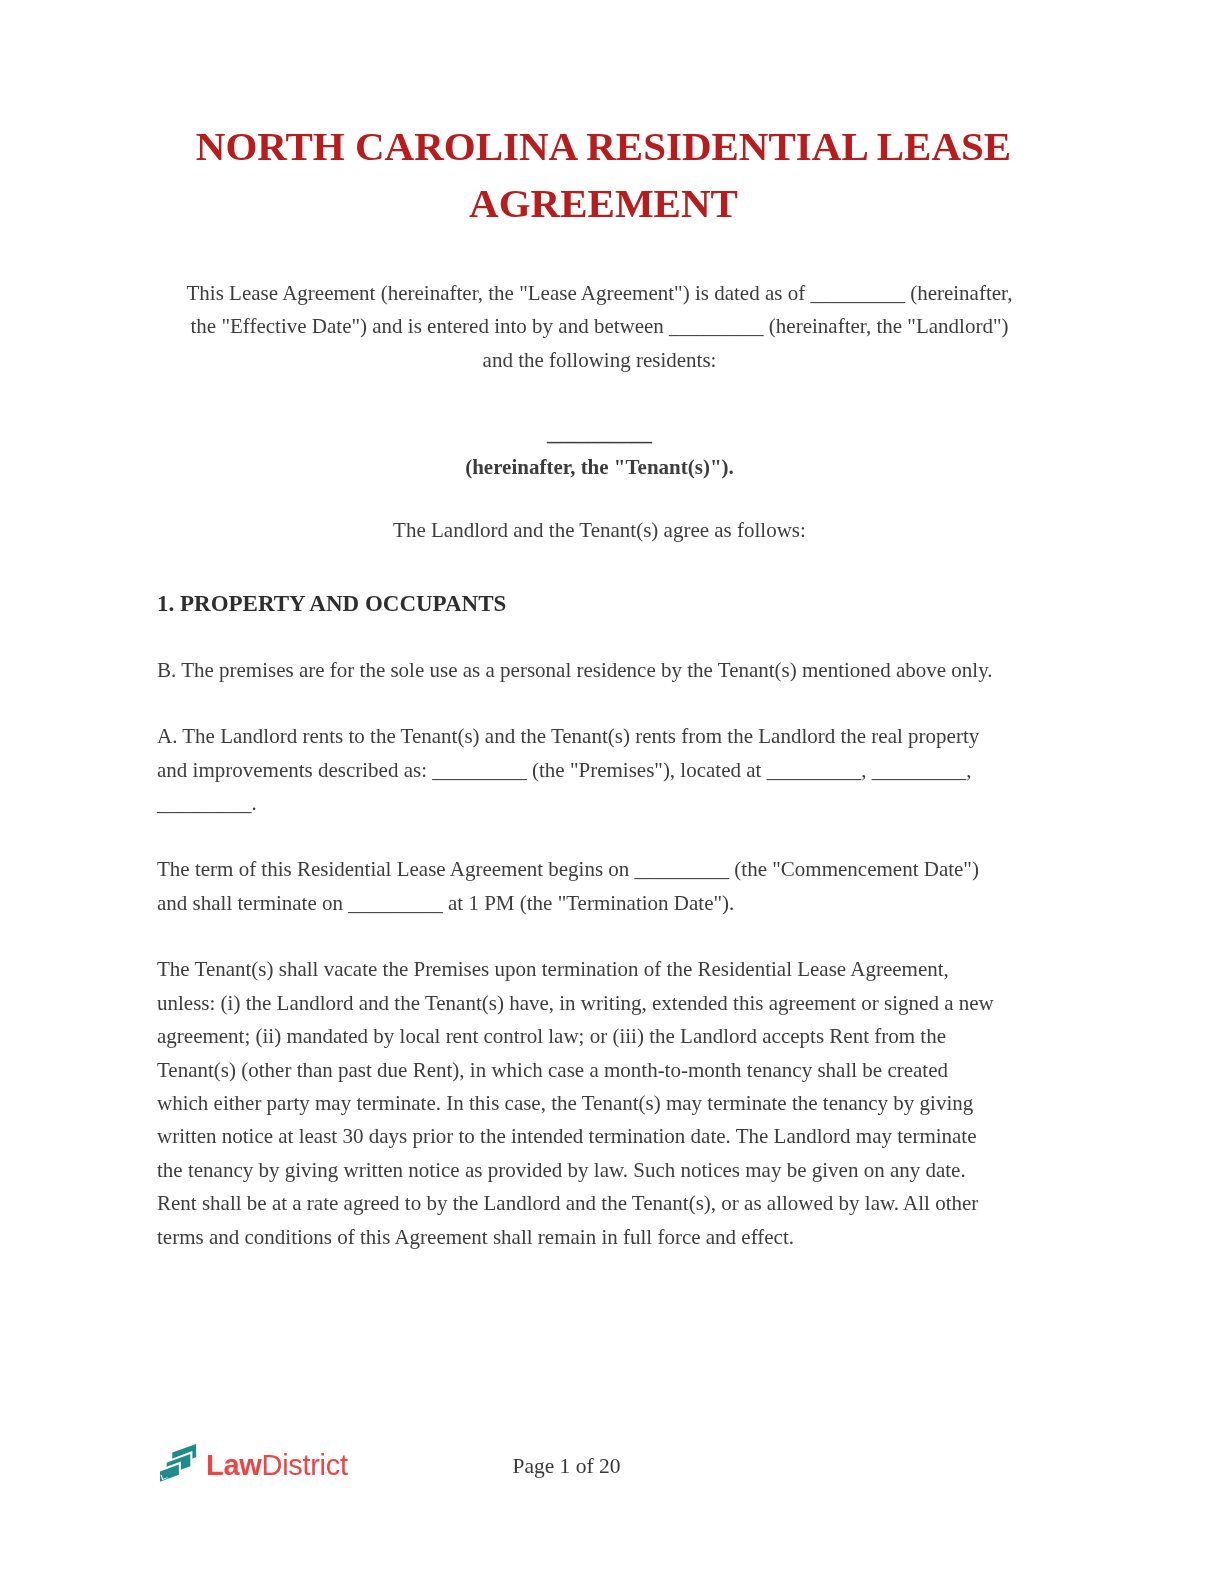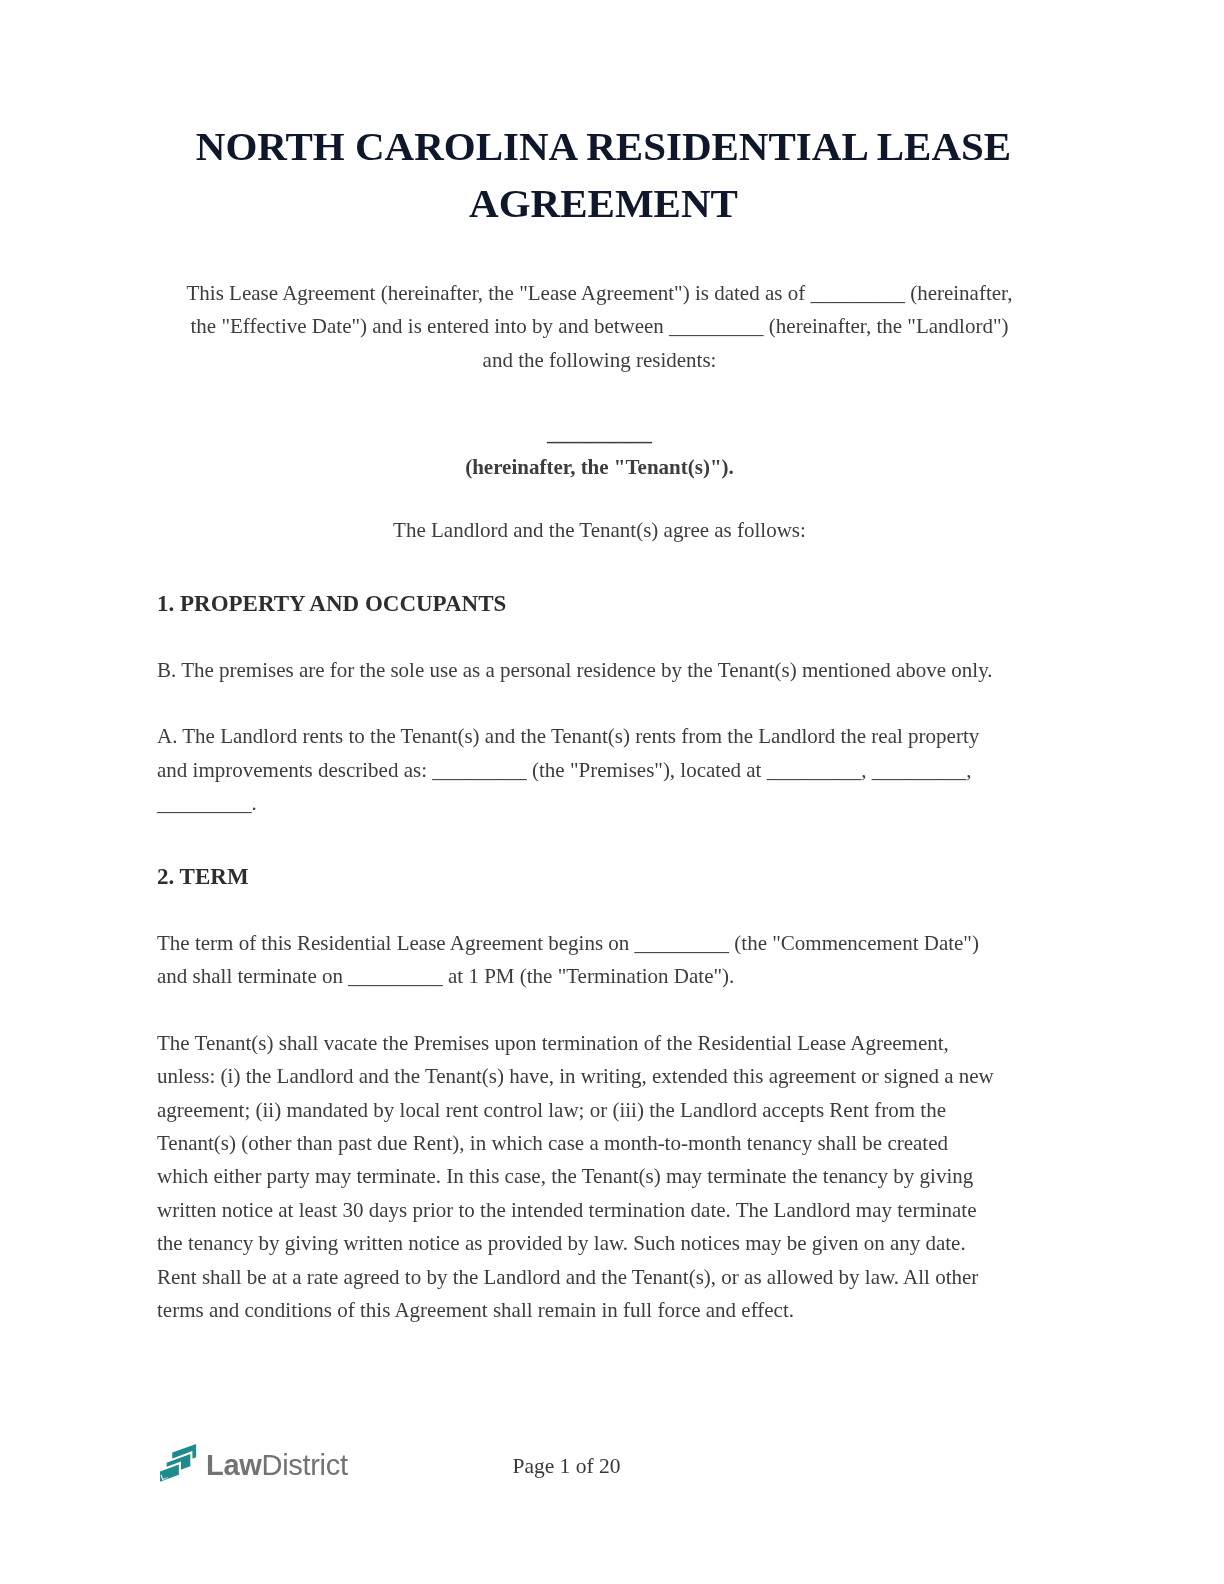--- a/index.html
+++ b/index.html
@@ -17,21 +17,21 @@
     width: 845px;
     padding: 118px 0 0 157px;
     font-size: 21px;
     line-height: 33.4px;
   }
   h1.doc-title {
     font-size: 41px;
     line-height: 57px;
     font-weight: 700;
     text-align: center;
-    color: #0f172a;
+    color: #b91c1c;
     margin: 0 0 45px 0;
     position: relative;
     left: 24px;
   }
   .center {
     text-align: center;
     position: relative;
     left: 20px;
   }
   p { margin: 0; }
@@ -59,21 +59,21 @@
     left: 157px;
     top: 0;
     display: flex;
     align-items: center;
     gap: 7px;
   }
   .brand .logo-icon { display: block; }
   .brand-text {
     font-family: "Liberation Sans", sans-serif;
     font-size: 29px;
-    color: #737373;
+    color: #ef4444;
     letter-spacing: -0.3px;
     white-space: nowrap;
   }
   .brand-text .law { font-weight: 700; }
   .brand-text .district { font-weight: 400; }
   .pagenum {
     position: absolute;
     left: 144px;
     width: 845px;
     top: 12px;
@@ -98,21 +98,20 @@
     </div>
 
     <p class="center agree-line">The Landlord and the Tenant(s) agree as follows:</p>
 
     <h2 class="section-heading">1. PROPERTY AND OCCUPANTS</h2>
 
     <p class="body-para">B. The premises are for the sole use as a personal residence by the Tenant(s) mentioned above only.</p>
 
     <p class="body-para">A. The Landlord rents to the Tenant(s) and the Tenant(s) rents from the Landlord the real property and improvements described as: _________ (the "Premises"), located at _________, _________,  _________.</p>
 
-    <h2 class="section-heading">2. TERM</h2>
 
     <p class="body-para">The term of this Residential Lease Agreement begins on _________ (the "Commencement Date") and shall terminate on _________ at 1 PM (the "Termination Date").</p>
 
     <p class="body-para">The Tenant(s) shall vacate the Premises upon termination of the Residential Lease Agreement, unless: (i) the Landlord and the Tenant(s) have, in writing, extended this agreement or signed a new agreement; (ii) mandated by local rent control law; or (iii) the Landlord accepts Rent from the Tenant(s) (other than past due Rent), in which case a month-to-month tenancy shall be created which either party may terminate. In this case, the Tenant(s) may terminate the tenancy by giving written notice at least 30 days prior to the intended termination date. The Landlord may terminate the tenancy by giving written notice as provided by law. Such notices may be given on any date. Rent shall be at a rate agreed to by the Landlord and the Tenant(s), or as allowed by law. All other terms and conditions of this Agreement shall remain in full force and effect.</p>
 
   </div>
 
   <div class="footer">
     <div class="brand">
       <svg class="logo-icon" width="42" height="46" viewBox="0 0 44 48" xmlns="http://www.w3.org/2000/svg">

